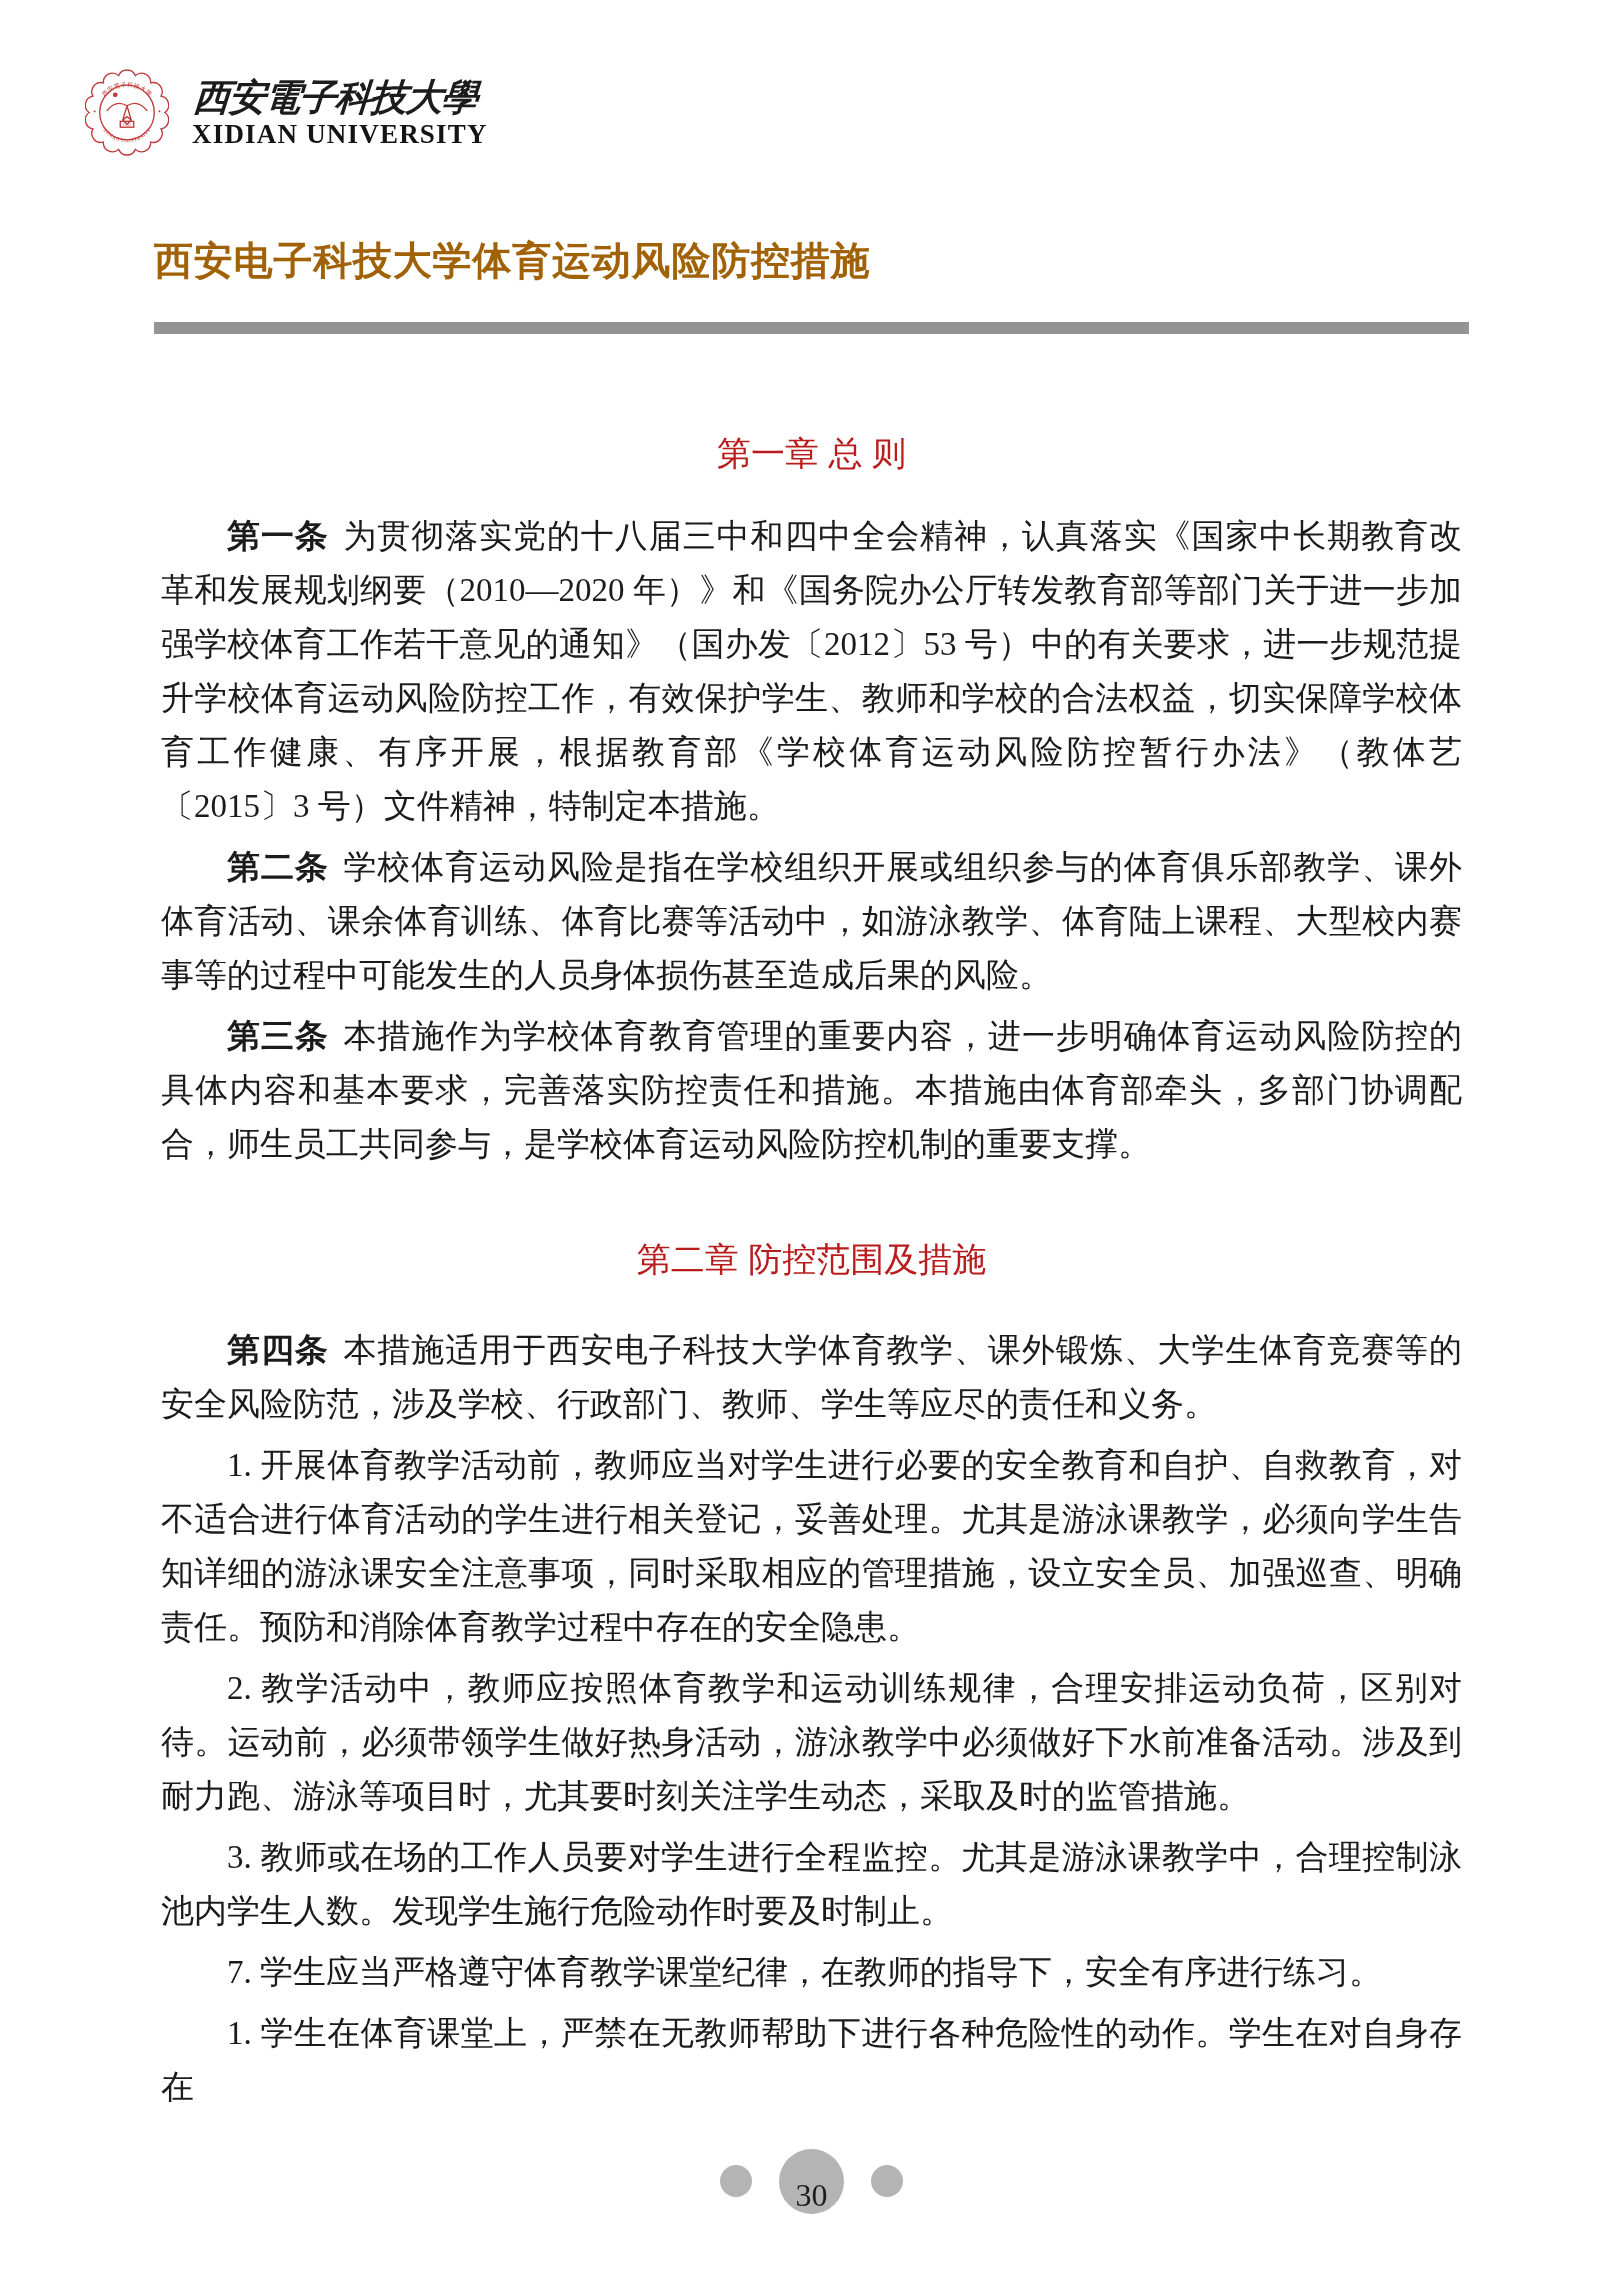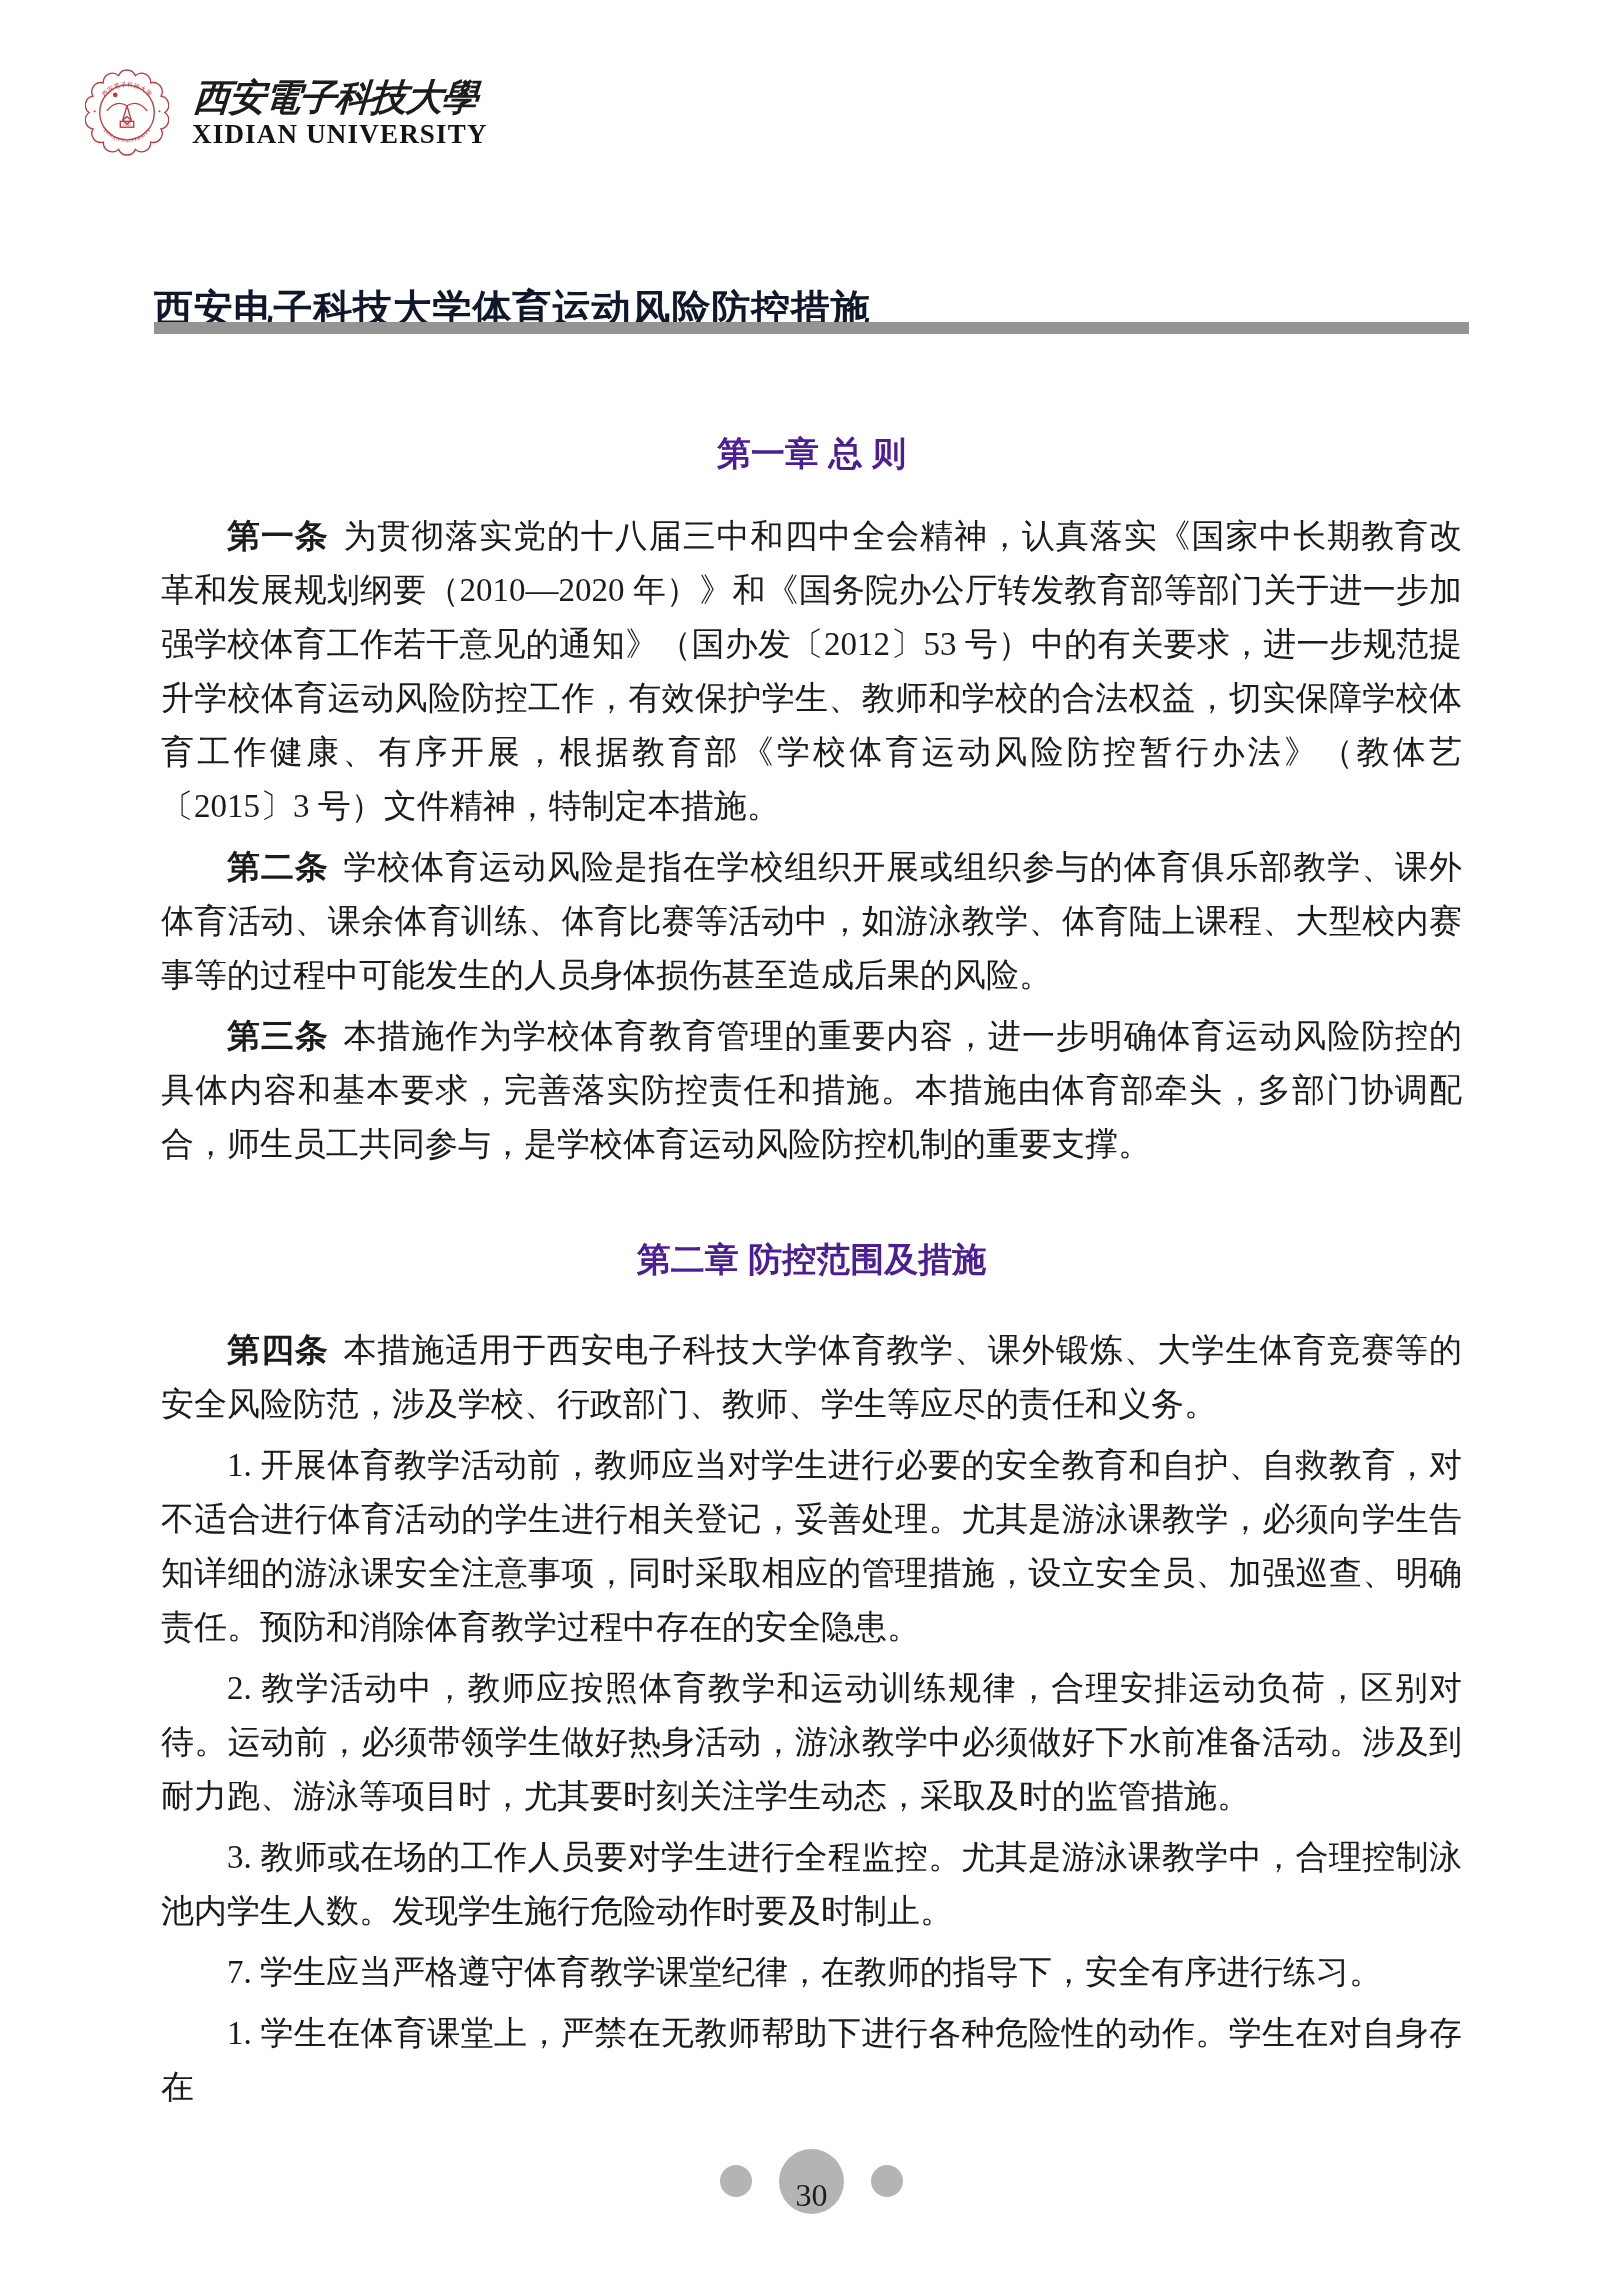--- a/index.html
+++ b/index.html
@@ -29,37 +29,37 @@
     transform:skewX(-4deg);transform-origin:left bottom;white-space:nowrap;
   }
   .en-name{
     font-family:"Liberation Serif",serif;font-weight:bold;font-size:27px;
     letter-spacing:1.2px;color:#141414;margin-top:1.6px;white-space:nowrap;
   }
 
   
   .doc-title{
     position:absolute;left:154px;top:234px;width:1315px;
-    font-size:39px;font-weight:bold;letter-spacing:0.8px;color:#0f172a;
-    font-family:"Liberation Serif","DejaVu Serif",serif;white-space:nowrap;margin-top:48px;
+    font-size:39px;font-weight:bold;letter-spacing:0.8px;color:#a16207;
+    font-family:"Liberation Serif","DejaVu Serif",serif;white-space:nowrap;
   }
   .title-divider{
     position:absolute;left:154px;top:322px;width:1315px;height:12px;
     background:var(--divider_gray);
   }
 
   
   .content{
     position:absolute;left:154px;top:426px;width:1315px;
     font-size:33px;line-height:54px;text-align:justify;
   }
   .chap{
     font-family:"Liberation Sans","DejaVu Sans",sans-serif;
-    font-weight:bold;font-size:34px;line-height:54px;text-align:center;
-    margin:0 0 29px 0;color:#4c1d95;
+    font-weight:normal;font-size:34px;line-height:54px;text-align:center;
+    margin:0 0 29px 0;color:#b91c1c;
   }
   .chap.second{margin-top:61px;margin-bottom:37px;}
   .content p{margin:7px;text-indent:2em;}
   .art-label{font-weight:bold;margin-right:14.6px;}
 
   
   .footer-dot{
     position:absolute;width:32px;height:32px;border-radius:50%;
     background:var(--footer_circle_gray);top:2165px;
   }

